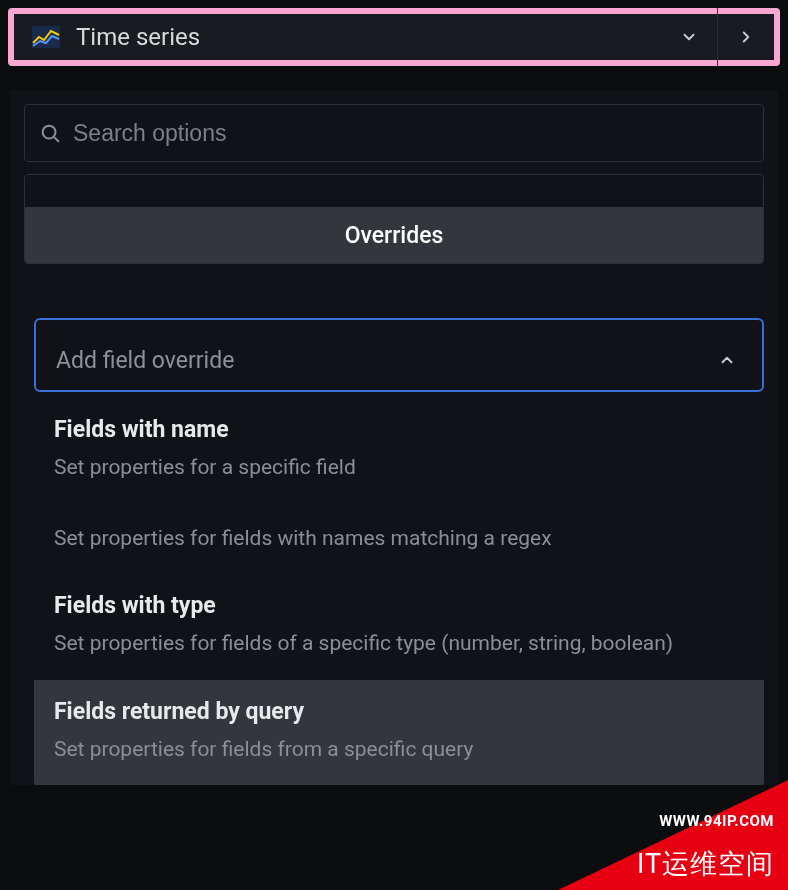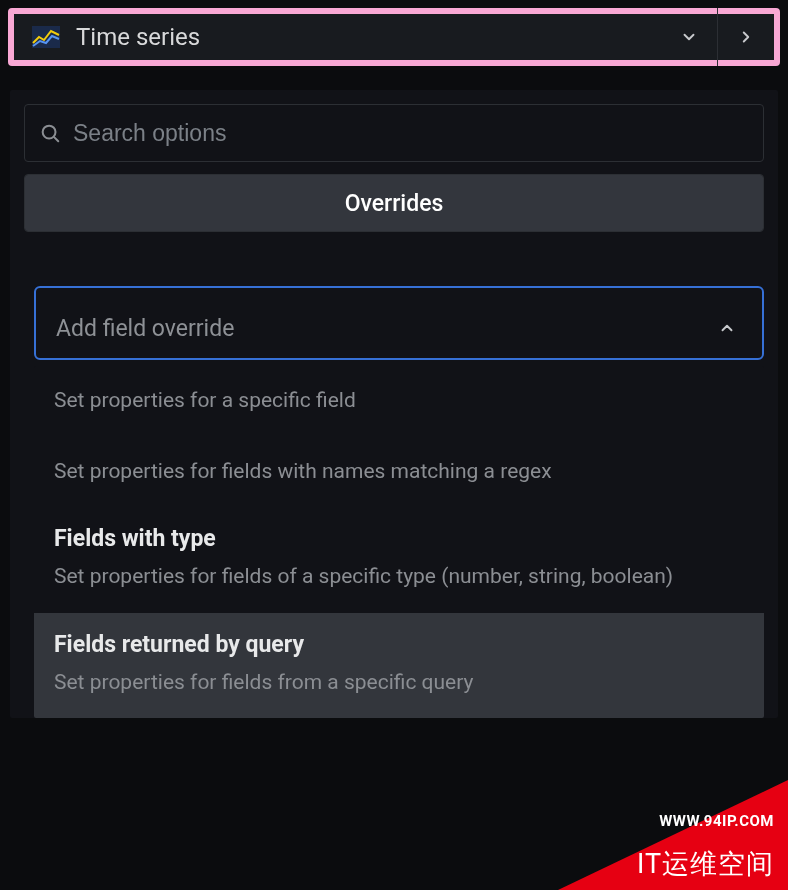--- a/index.html
+++ b/index.html
@@ -96,20 +96,21 @@
   justify-content: center;
   font-size: 23px;
   cursor: pointer;
   background: #181b1f;
   color: #c7c9cc;
 }
 .tab.active {
   background: #33363d;
   color: #fff;
   font-weight: 500;
+  margin-top: 32px;
 }
 .overrides-section {
   margin-top: 54px;
   padding: 0 14px 0 24px;
 }
 .add-override {
   border: 2px solid #3670d6;
   border-radius: 6px;
   height: 74px;
   display: flex;
@@ -227,20 +228,21 @@
       <span class="add-override-label">Add field override</span>
       <span>
         <svg width="18" height="18" viewBox="0 0 24 24" fill="none" stroke="#c7c9cc" stroke-width="2.5" stroke-linecap="round" stroke-linejoin="round">
           <polyline points="18 15 12 9 6 15"></polyline>
         </svg>
       </span>
     </div>
 
     <div class="dropdown-list">
       <div class="dropdown-item">
+        <div class="item-title">Fields with name</div>
         <div class="item-desc">Set properties for a specific field</div>
       </div>
       <div class="dropdown-item">
         <div class="item-desc">Set properties for fields with names matching a regex</div>
       </div>
       <div class="dropdown-item">
         <div class="item-title">Fields with type</div>
         <div class="item-desc">Set properties for fields of a specific type (number, string, boolean)</div>
       </div>
       <div class="dropdown-item highlighted">

